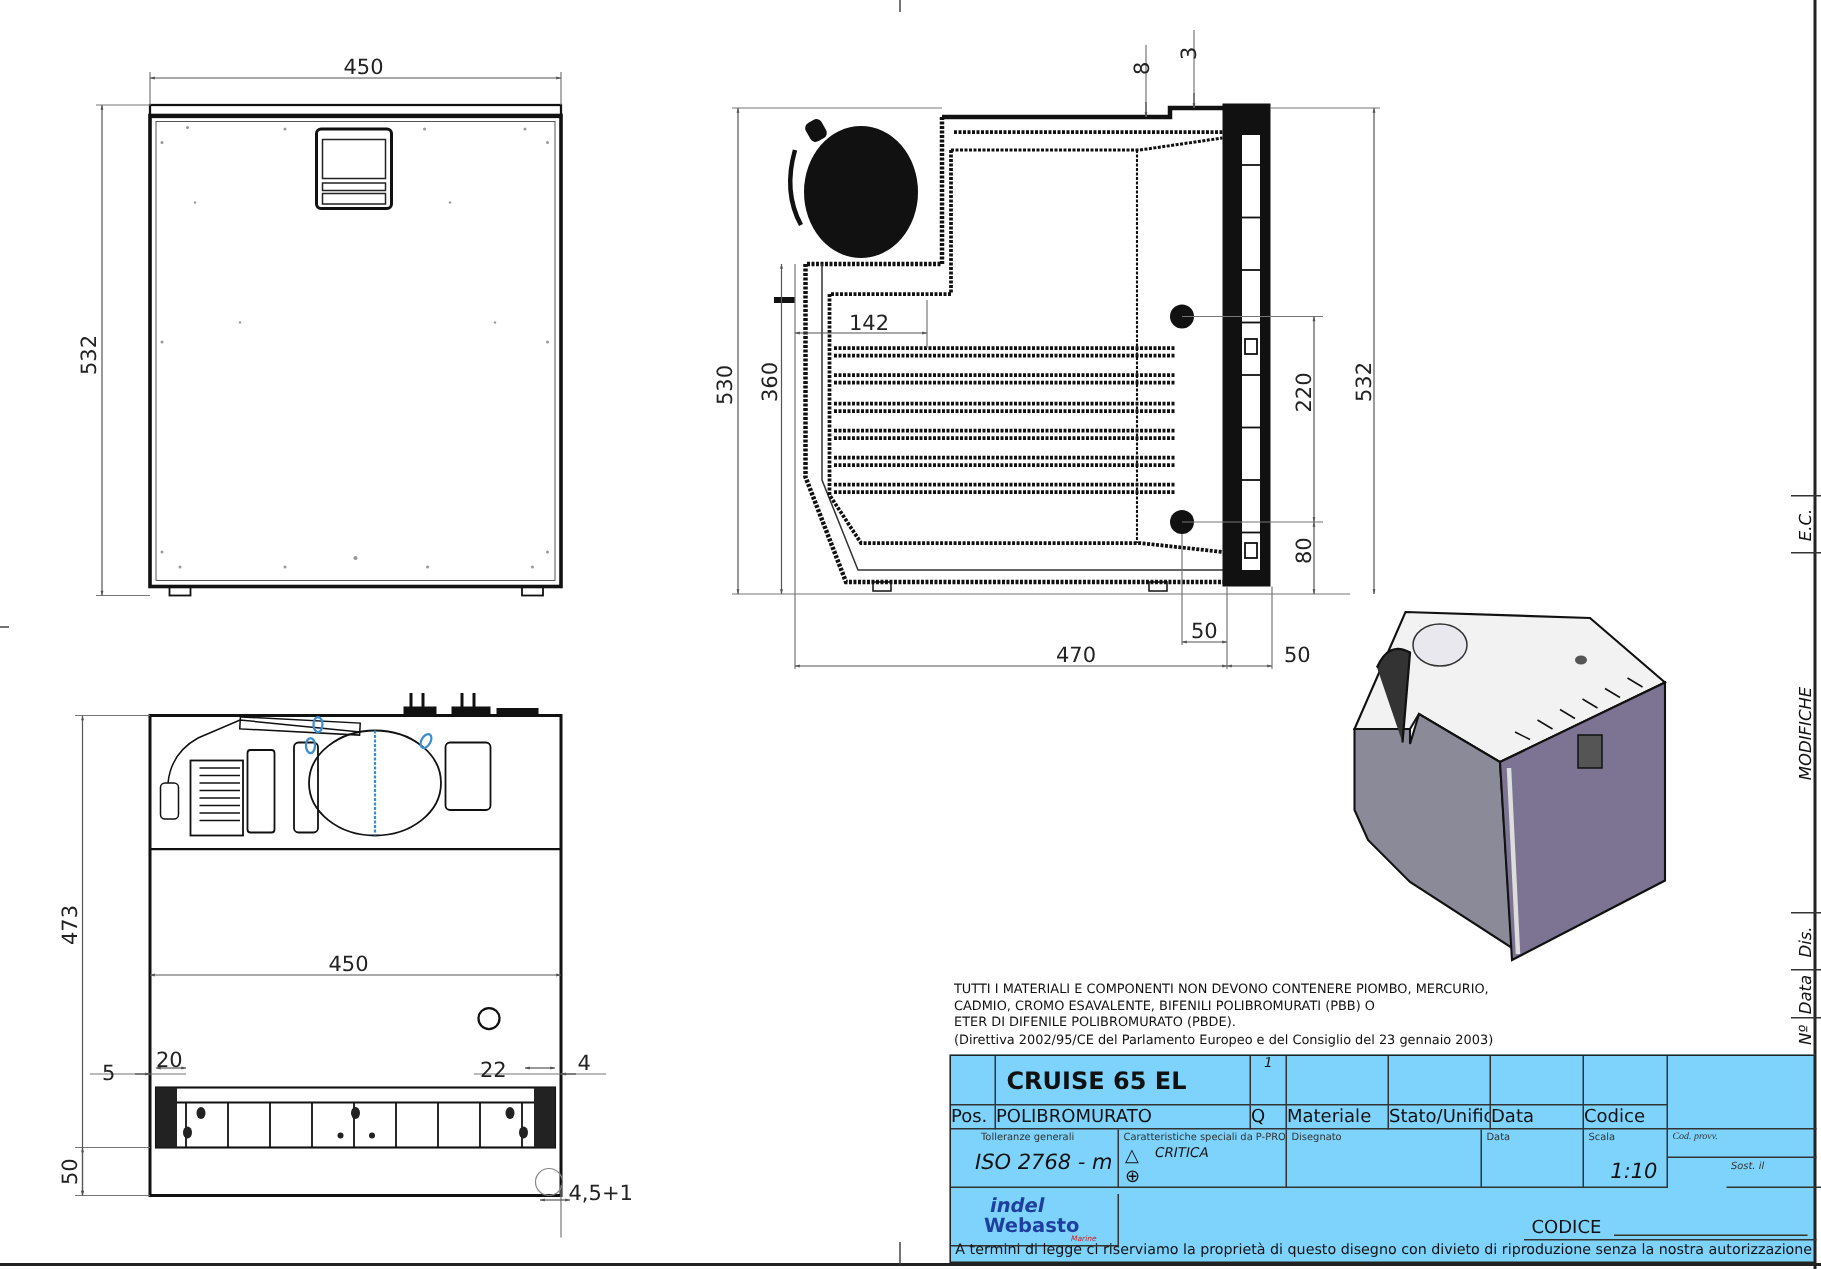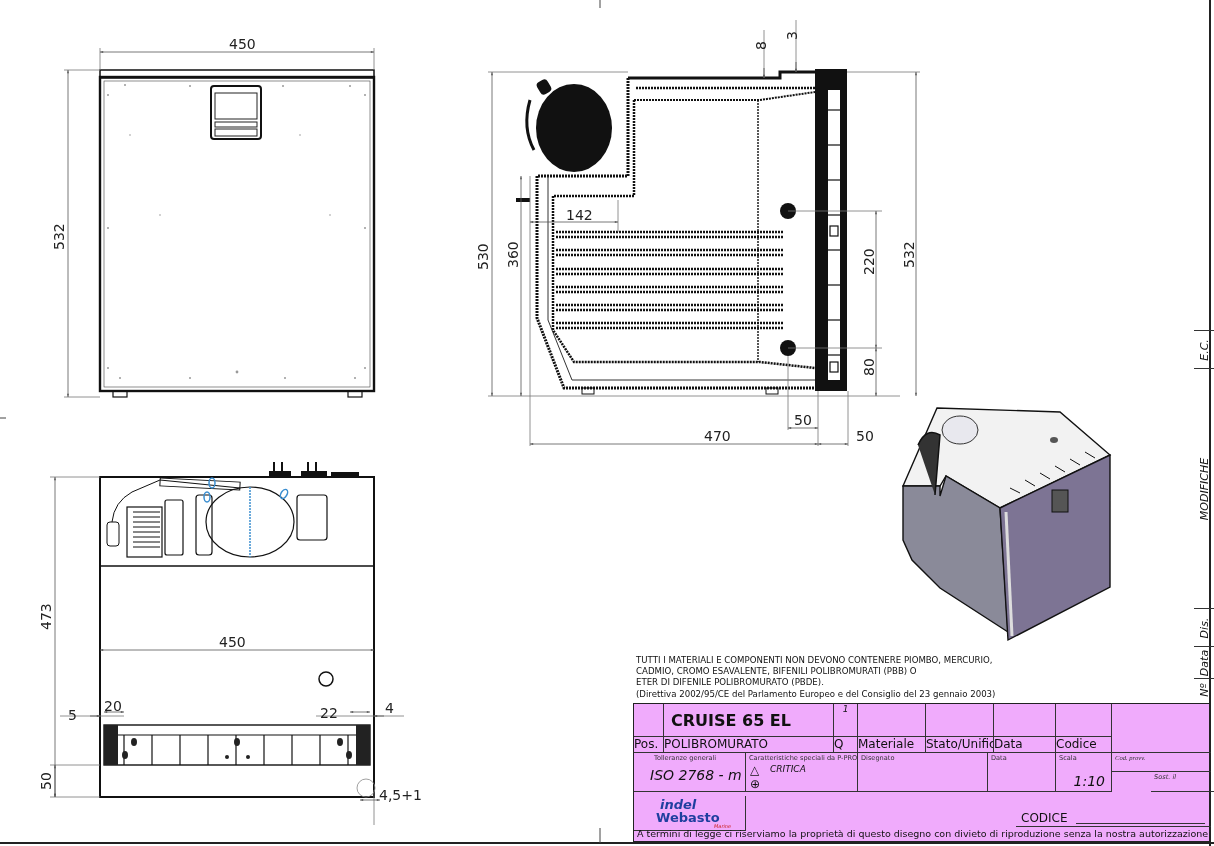--- a/index.html
+++ b/index.html
@@ -1,21 +1,21 @@
 <!DOCTYPE html>
 <html><head>
 <meta charset="utf-8">
 <style>
   html, body { margin:0; padding:0; background:#ffffff; }
   body { width:1214px; height:846px; position:relative; overflow:hidden; font-family:"DejaVu Sans", sans-serif; color:#111; }
   .sheet { position:absolute; left:0; top:0; width:984px; height:846px; }
   svg text { font-family:"DejaVu Sans", sans-serif; }
   .dim { font-size:14px; fill:#222; }
   .note { position:absolute; left:636px; top:655px; font-size:8.6px; line-height:11.2px; color:#111; white-space:nowrap; }
-  .tb { position:absolute; left:633px; top:703px; width:577px; height:139px; border:1.6px solid #222; box-sizing:border-box; background:#f0abfc; }
+  .tb { position:absolute; left:633px; top:703px; width:577px; height:139px; border:1.6px solid #222; box-sizing:border-box; background:#7dd3fc; }
   .cell { position:absolute; box-sizing:border-box; border-right:1px solid #333; border-bottom:1px solid #333; overflow:hidden; white-space:nowrap; }
   .lbl { font-size:6.6px; color:#333; position:absolute; left:3px; top:1px; }
   .big { font-size:16px; font-weight:bold; }
   .hdr { font-size:12px; text-align:left; }
   .ital { font-style:italic; }
   .side { position:absolute; left:1194px; top:330px; width:20px; height:370px; }
   .side .c { position:absolute; left:0; width:20px; border-top:1px solid #333; box-sizing:border-box; }
   .side .t { position:absolute; left:50%; top:50%; transform:translate(-50%,-50%) rotate(-90deg); font-size:11px; font-style:italic; white-space:nowrap; }
 </style>
 </head>

